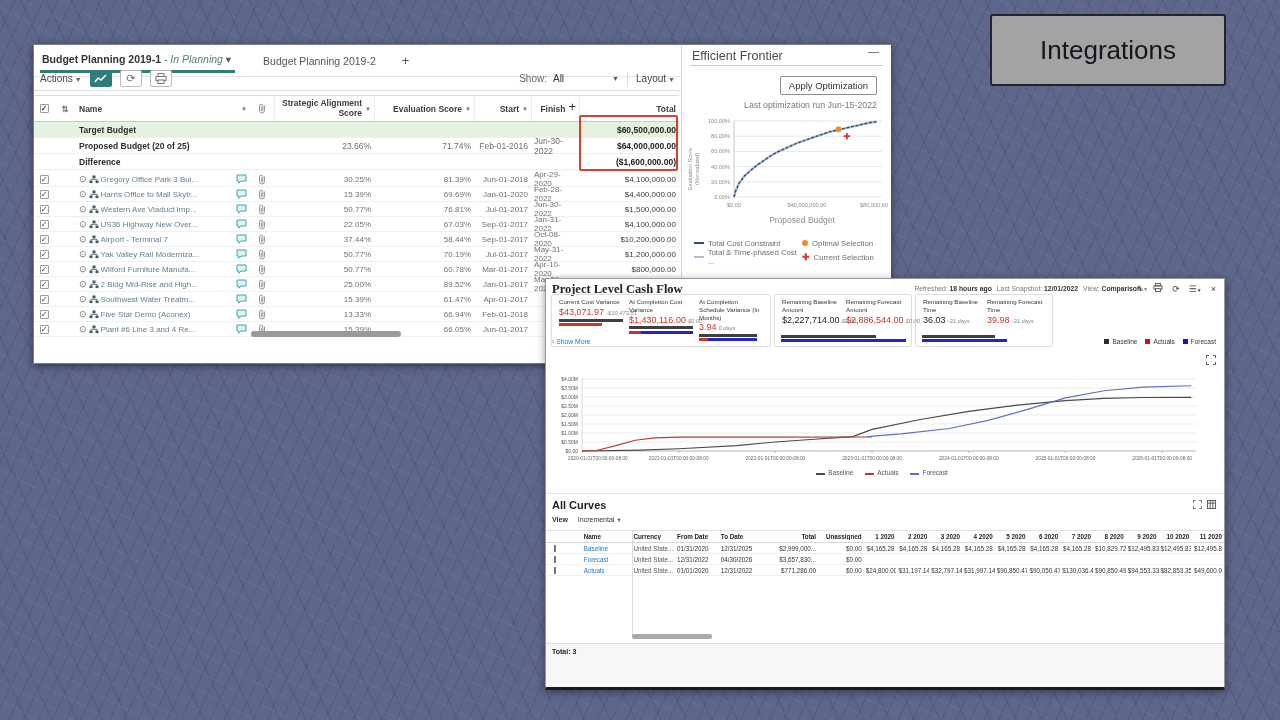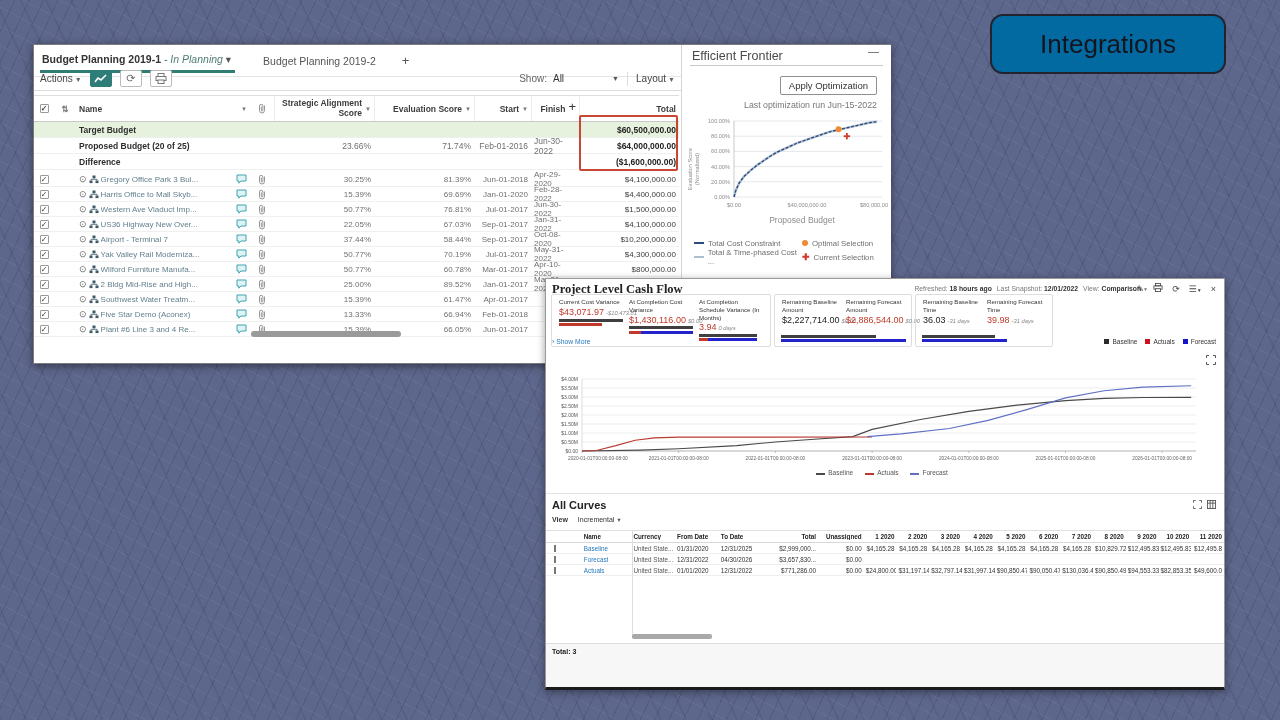--- a/index.html
+++ b/index.html
@@ -10,22 +10,22 @@
     background-image:
       repeating-linear-gradient(115deg, rgba(20,25,50,.14) 0 1px, transparent 1px 13px),
       repeating-linear-gradient(28deg, rgba(255,255,255,.05) 0 1px, transparent 1px 17px),
       repeating-linear-gradient(65deg, rgba(20,25,50,.08) 0 2px, transparent 2px 23px);
     position:relative;
   }
   .abs { position:absolute; }
 
   
   #integrations {
-    left:990px; top:14px; width:236px; height:60px;
-    background:#0369a1; border:2px solid #23232e; border-radius:13px;
+    left:990px; top:14px; width:236px; height:72px;
+    background:#a3a3a3; border:2px solid #23232e; border-radius:3px;
     display:flex; align-items:center; justify-content:center;
     font-size:26px; color:#15151d;
   }
 
   
   #budget-win {
     left:33px; top:44px; width:858px; height:320px;
     background:#fff; border:1px solid #7c7c7c; box-shadow:0 2px 8px rgba(0,0,0,.45);
     font-size:8px; color:#444;
   }
@@ -433,21 +433,21 @@
     </span>
     <span class="c cclip">
       <svg width="8" height="11" viewBox="0 0 8 11">
               <path d="M6.5,2.5 v5 a2.5,2.5 0 0 1 -5,0 v-4.5 a1.7,1.7 0 0 1 3.4,0 v4.2 a0.8,0.8 0 0 1 -1.6,0 v-3.7" fill="none" stroke="#8a8a8a" stroke-width="0.9"></path>
             </svg>
     </span>
     <span class="c csas val">50.77%</span>
     <span class="c ceval val">70.19%</span>
     <span class="c cstart val">Jul-01-2017</span>
     <span class="c cfin val">May-31-2022</span>
-    <span class="c ctot tot">$4,300,000.00</span>
+    <span class="c ctot tot">$1,200,000.00</span>
   </div>
 
   <div class="brow">
     <span class="c ccb">
             <span class="chk">✓</span>
           </span>
     <span class="c csort"></span>
     <span class="c cname">
       <span class="tgt">⊙</span>
       <svg class="icosvg" width="10" height="9" viewBox="0 0 10 9">

